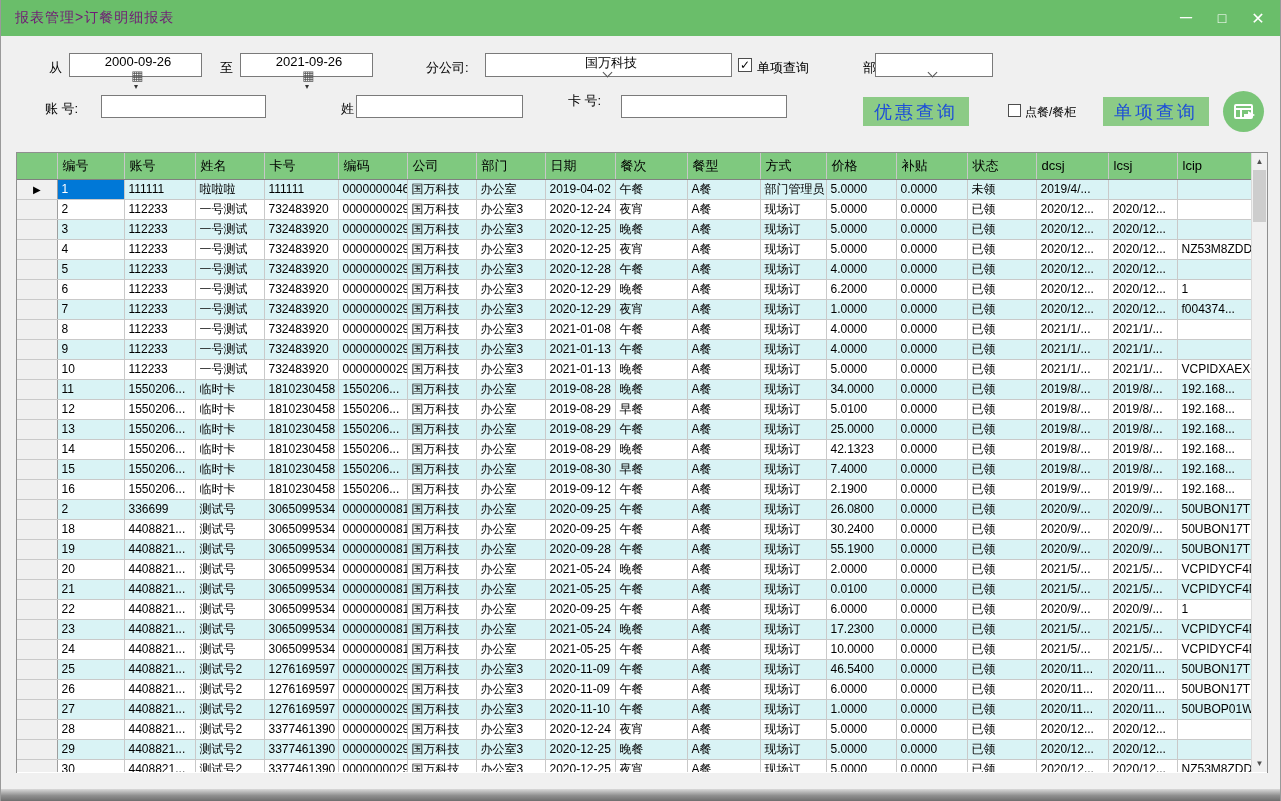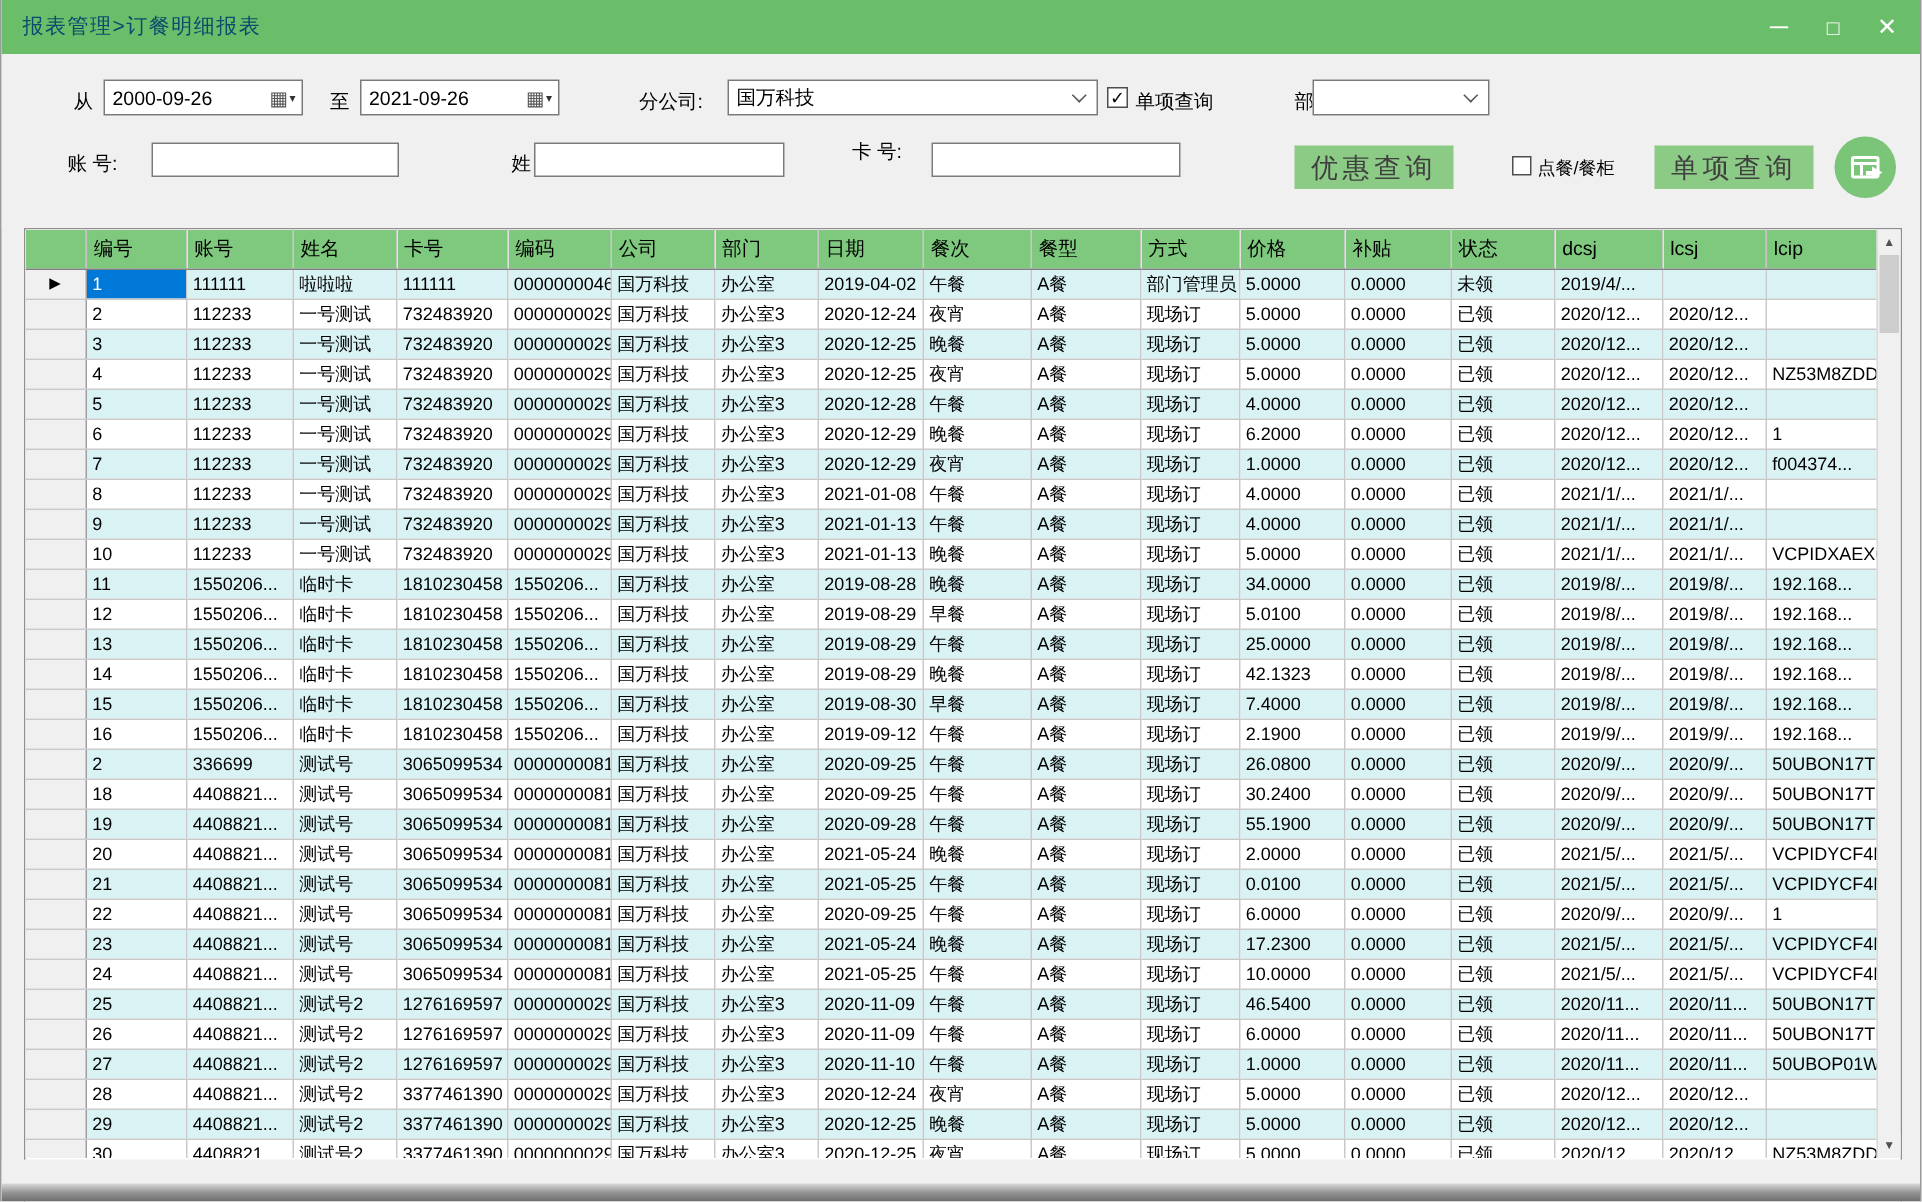--- a/index.html
+++ b/index.html
@@ -12,36 +12,36 @@
     --panel-gray:#f0f0f0;
     --grid-line:#c9c9c9;
   }
   *{box-sizing:border-box;margin:0;padding:0;font-family:"Liberation Sans","DejaVu Sans",sans-serif;}
   html,body{width:1281px;height:801px;overflow:hidden;}
   body{position:relative;background:var(--panel-gray);border-left:1px solid #9a9a9a;border-right:1px solid #9a9a9a;}
   .abs{position:absolute;}
 
   
   #titlebar{left:0;top:0;width:1281px;height:36px;background:var(--titlebar-green);display:flex;align-items:center;}
-  #title{color:#0c4a6e;font-size:14px;margin-left:14px;letter-spacing:1px;}
+  #title{color:#701a75;font-size:14px;margin-left:14px;letter-spacing:1px;}
   .winctl{position:absolute;top:0;height:36px;width:32px;display:flex;align-items:center;justify-content:center;color:#fff;font-size:15px;cursor:default;}
   #btn-min{right:78px;font-size:17px;}
   #btn-max{right:42px;font-size:14px;}
   #btn-close{right:6px;font-size:16px;}
 
   
   #filters{left:0;top:36px;width:1281px;height:116px;background:var(--panel-gray);}
   .flabel{position:absolute;font-size:13px;color:#000;white-space:nowrap;}
-  .fbox{position:absolute;height:24px;background:#fff;border:1px solid #7a7a7a;display:flex;align-items:center;font-size:13px;padding-left:5px;color:#000;}
+  .fbox{position:absolute;height:24px;background:#fff;border:1px solid #7a7a7a;display:flex;align-items:center;font-size:13px;padding-left:5px;color:#000;flex-direction:column;}
   .fbox .spacer{flex:1;}
   .cal-ico{font-size:13px;color:#555;line-height:1;margin-right:1px;}
   .dd-arrow{font-size:8px;color:#333;margin-right:4px;}
   .chev{width:7px;height:7px;border-right:1px solid #555;border-bottom:1px solid #555;transform:rotate(45deg);margin:-4px 8px 0 0;}
   .checkbox{position:absolute;width:14px;height:14px;background:#fff;border:1px solid #4d4d4d;font-size:12px;line-height:13px;text-align:center;color:#000;}
-  .gbtn{position:absolute;height:29px;width:106px;background:var(--btn-green);color:#404040;font-size:18px;letter-spacing:3px;display:flex;align-items:center;justify-content:center;border:none;cursor:default;}
+  .gbtn{position:absolute;height:29px;width:106px;background:var(--btn-green);color:#1d4ed8;font-size:18px;letter-spacing:3px;display:flex;align-items:center;justify-content:center;border:none;cursor:default;}
   #export-btn{left:1222px;top:91px;width:41px;height:41px;border-radius:50%;background:var(--circle-green);display:flex;align-items:center;justify-content:center;}
   .export-glyph{position:relative;width:19px;height:15px;border:2px solid #fff;border-radius:2px;}
   .export-glyph::before{content:"";position:absolute;left:-1px;right:-1px;top:2px;height:2px;background:#fff;}
   .export-glyph::after{content:"";position:absolute;left:4px;top:4px;bottom:0;width:2px;background:#fff;}
   .export-arrow{position:absolute;right:-4px;bottom:-2px;width:0;height:0;border-top:4px solid transparent;border-bottom:4px solid transparent;border-left:7px solid #fff;}
   .export-arrow::before{content:"";position:absolute;right:6px;top:-1.5px;width:5px;height:3px;background:#fff;}
 
   
   #grid-wrap{left:15px;top:152px;width:1252px;height:685px;border:1px solid #8f8f8f;background:#fff;}
   #grid-clip{position:absolute;left:0;top:0;width:1235px;height:619px;overflow:hidden;background:#fff;}

